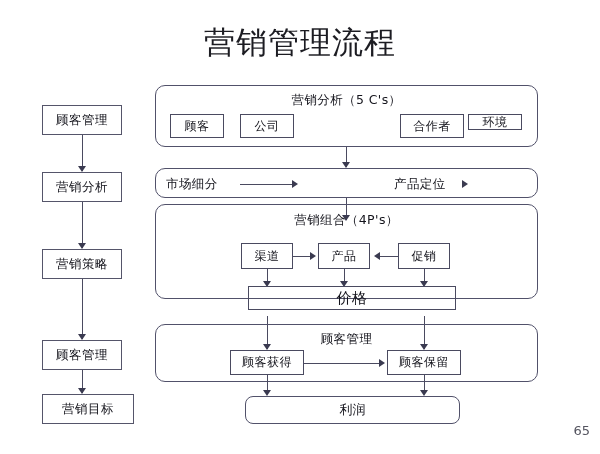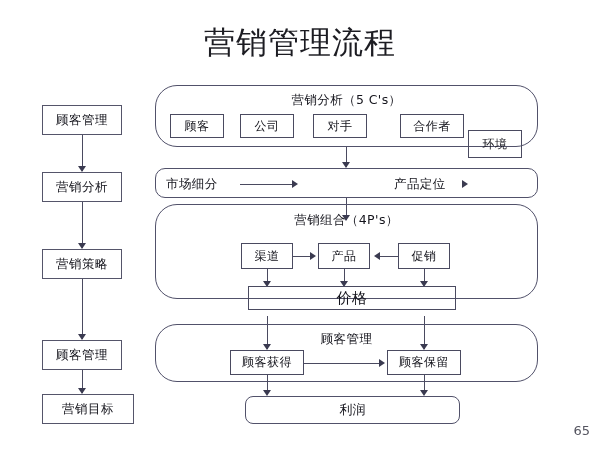--- a/index.html
+++ b/index.html
@@ -59,21 +59,21 @@
     letter-spacing: 0.5px;
   }
   .stage-box {
     border: 1px solid #55556a;
     font-size: 12.5px;
   }
   .panel {
     position: absolute;
     box-sizing: border-box;
     border: 1px solid #51516a;
-    border-radius: 22px;
+    border-radius: 10px;
     background: transparent;
   }
   .panel-title {
     position: absolute;
     left: 0;
     width: 100%;
     text-align: center;
     font-size: 12.5px;
     color: #14141c;
     font-family: "DejaVu Sans", "Liberation Sans", sans-serif;
@@ -165,27 +165,24 @@
 
   <div class="panel" style="left:155px; top:85px; width:383px; height:62px;">
     <div class="panel-title" style="top:6px;">营销分析（5 C's）</div>
   </div>
   <div class="box" style="left:170px; top:114px; width:54px; height:24px;">
     <span>顾客</span>
   </div>
   <div class="box" style="left:240px; top:114px; width:54px; height:24px;">
     <span>公司</span>
   </div>
-  <div class="box" style="left:313px; top:114px; width:54px; height:24px;">
-    <span>对手</span>
-  </div>
   <div class="box" style="left:384px; top:114px; width:64px; height:24px;margin-left:16px;">
     <span>合作者</span>
   </div>
-  <div class="box" style="left:468px; top:114px; width:54px; height:28px;margin-top:16px;">
+  <div class="box" style="left:468px; top:114px; width:54px; height:16px;">
     <span>环境</span>
   </div>
 
   <div class="vline" style="left:346px; top:147px; height:20px;"></div>
   <div class="arrow-down" style="left:342px; top:162px;"></div>
 
   <div class="panel" style="left:155px; top:168px; width:383px; height:30px; border-radius:10px;"></div>
   <div class="strategy-label" style="left:166px; top:176px;">市场细分</div>
   <div class="hline" style="left:240px; top:184px; width:55px;"></div>
   <div class="arrow-right" style="left:292px; top:180px;"></div>

